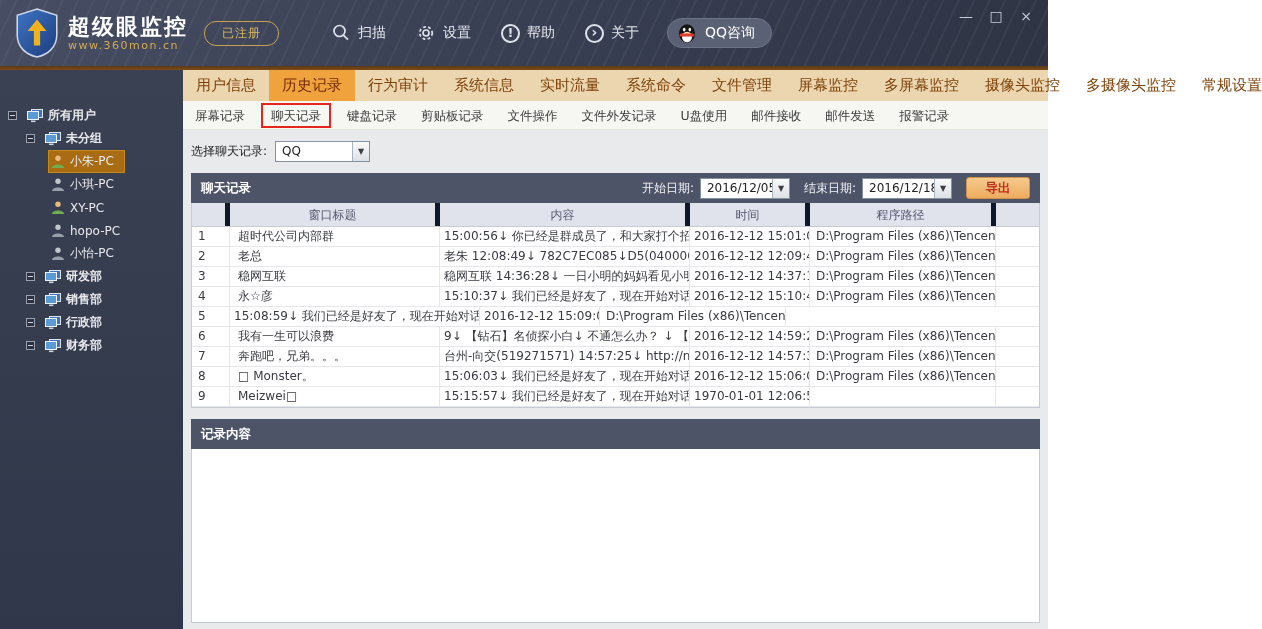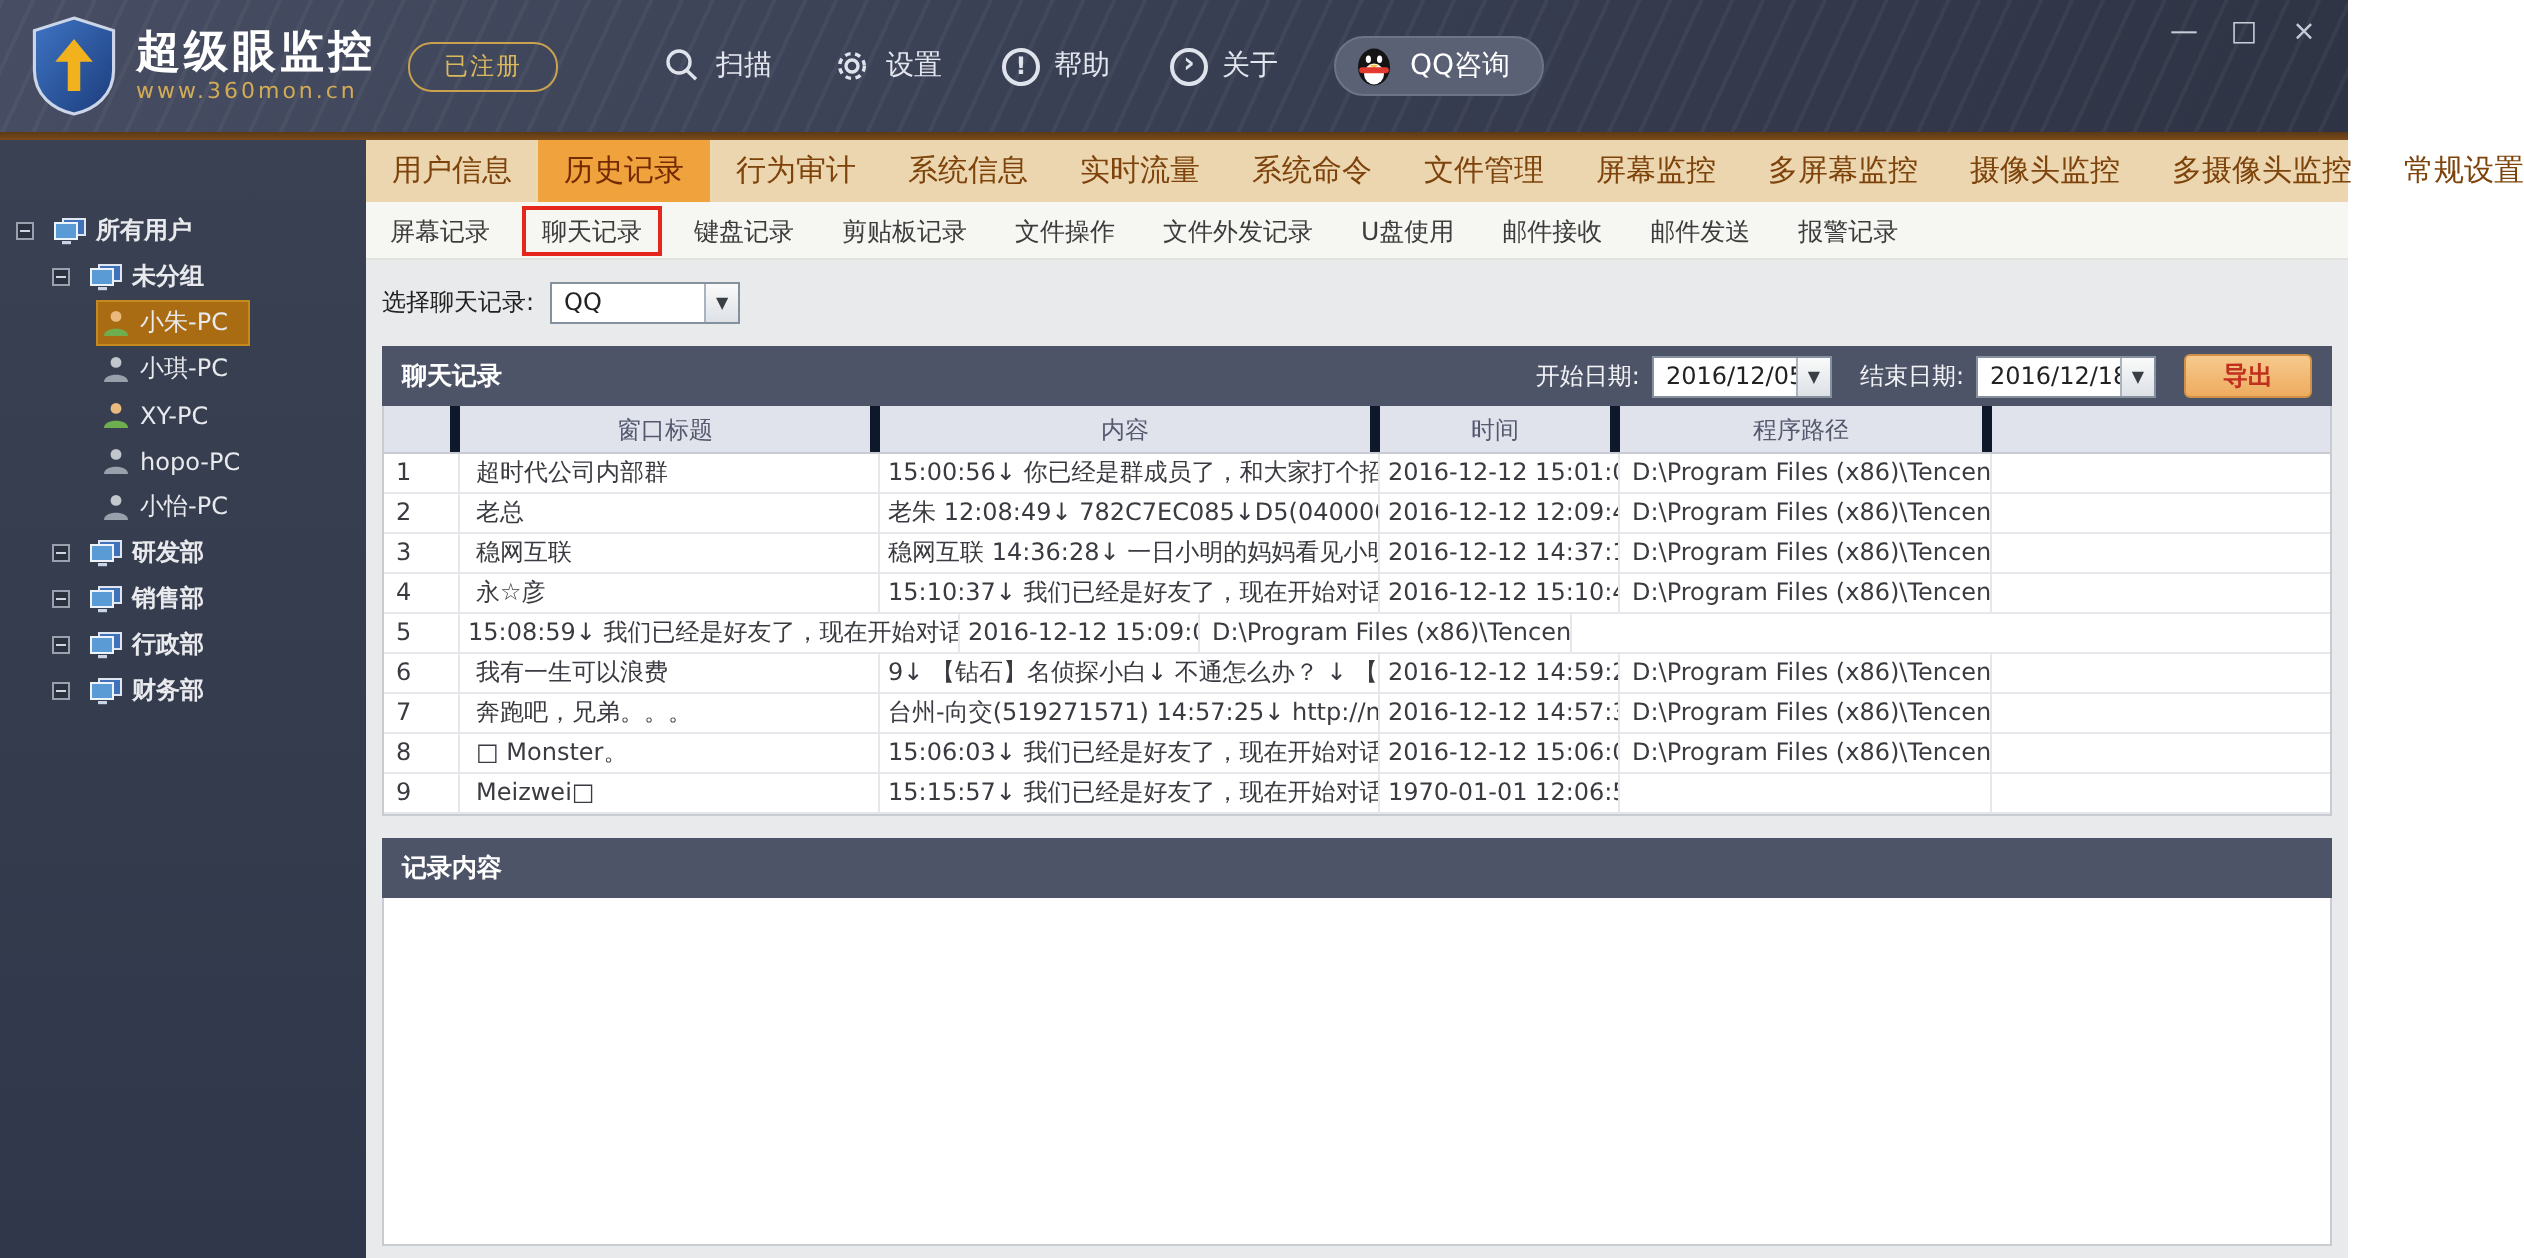--- a/index.html
+++ b/index.html
@@ -1,18 +1,18 @@
 <!DOCTYPE html>
 <html><head>
 <meta charset="utf-8">
 <style>
   * { margin:0; padding:0; box-sizing:border-box; }
   html,body { width:1262px; height:629px; overflow:hidden; }
   body { font-family:"DejaVu Sans","Liberation Sans",sans-serif; font-size:12px; }
-  .window { width:1174px; height:629px; display:flex; flex-direction:column; background:#000000; position:relative; }
+  .window { width:1048px; height:629px; display:flex; flex-direction:column; background:#000000; position:relative; }
 
   
   .titlebar {
     height:66px; flex:0 0 66px; display:flex; align-items:center; position:relative;
     background:
       repeating-linear-gradient(115deg, rgba(255,255,255,0.045) 0 2px, rgba(255,255,255,0) 2px 14px),
       linear-gradient(115deg,#474d62 0%,#3a4054 45%,#2e3444 100%);
   }
   .sep-line { height:4px; flex:0 0 4px; background:linear-gradient(#5a3a16,#7c4a1a); }
   .logo-wrap { display:flex; align-items:center; margin-left:14px; }

